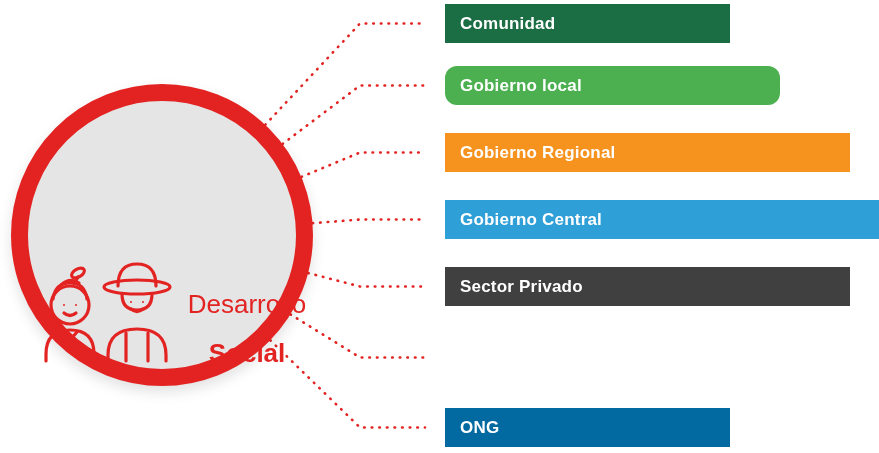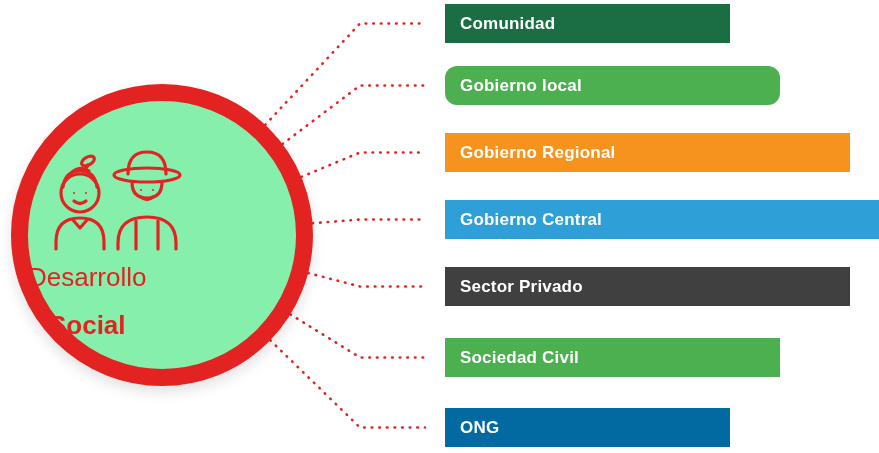--- a/index.html
+++ b/index.html
@@ -28,25 +28,25 @@
     letter-spacing:.2px;
     white-space:nowrap;
   }
   #circle{
     position:absolute;
     left:11px;top:84px;
     width:302px;height:302px;
     box-sizing:border-box;
     border:17px solid #e32322;
     border-radius:50%;
-    background:#86efac;
+    background:#e5e5e5;
     box-shadow:0 6px 14px rgba(0,0,0,.12);
     display:flex;
-    flex-direction:column;
-    align-items:flex-start;
+    flex-direction:row;
+    align-items:flex-end;
     justify-content:center;
   }
   #circle .icon-wrap{margin-top:6px;}
   .center-text{
     text-align:center;
     color:#e32322;
     font-size:26px;
     line-height:1.25;
     margin-top:4px;
   }
@@ -107,20 +107,17 @@
   </div>
   <div class="bar" style="top: 133px; width: 405px; background: rgb(246, 146, 30);">
     <span class="bar-label">Gobierno Regional</span>
   </div>
   <div class="bar" style="top: 200px; width: 454px; background: rgb(47, 159, 216);">
     <span class="bar-label">Gobierno Central</span>
   </div>
   <div class="bar" style="top: 267px; width: 405px; background: #404040;">
     <span class="bar-label">Sector Privado</span>
   </div>
-  <div class="bar" style="top: 338px; width: 335px; background: rgb(76, 176, 80);">
-    <span class="bar-label">Sociedad Civil</span>
-  </div>
   <div class="bar" style="top: 408px; width: 285px; background: #0369a1;">
     <span class="bar-label">ONG</span>
   </div>
 
 </div>
 
 </body></html>

